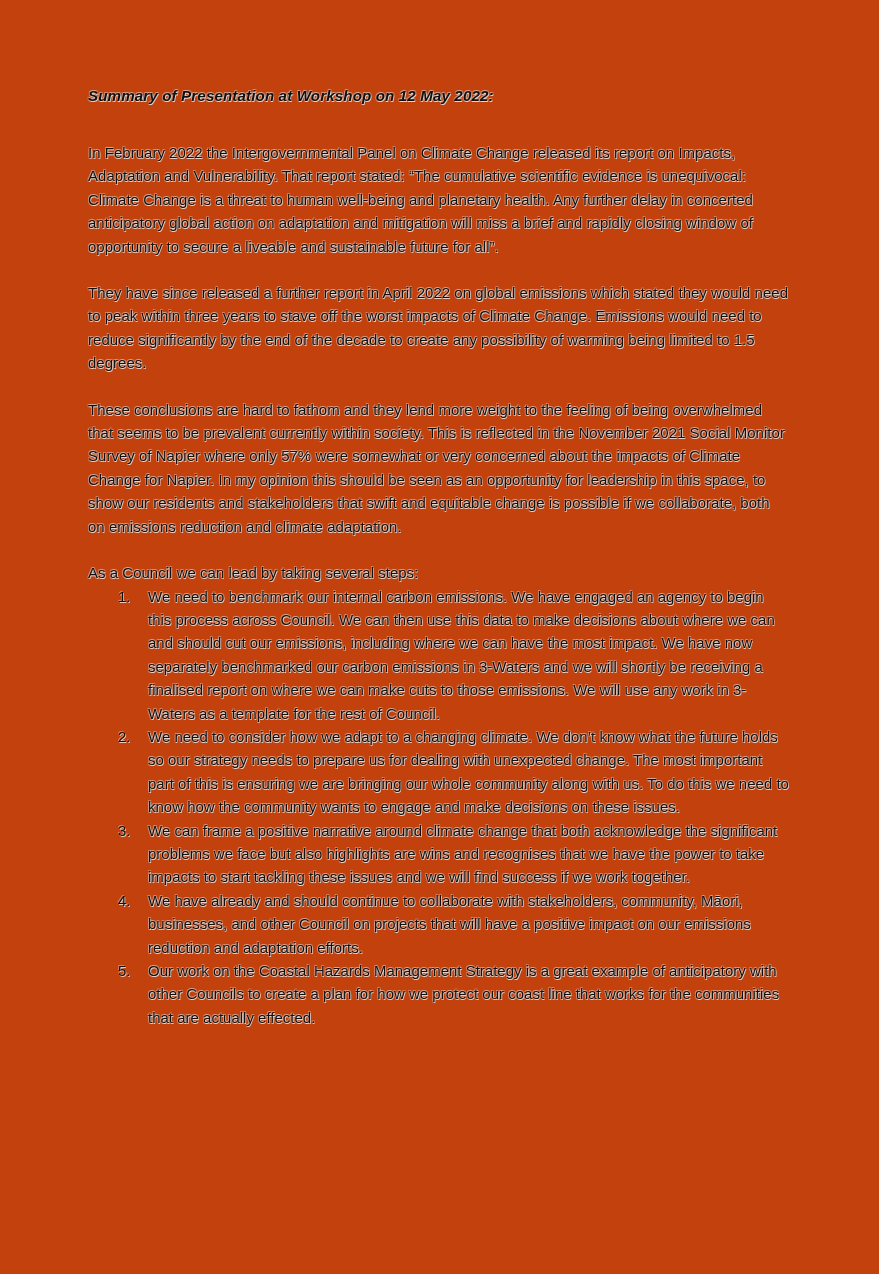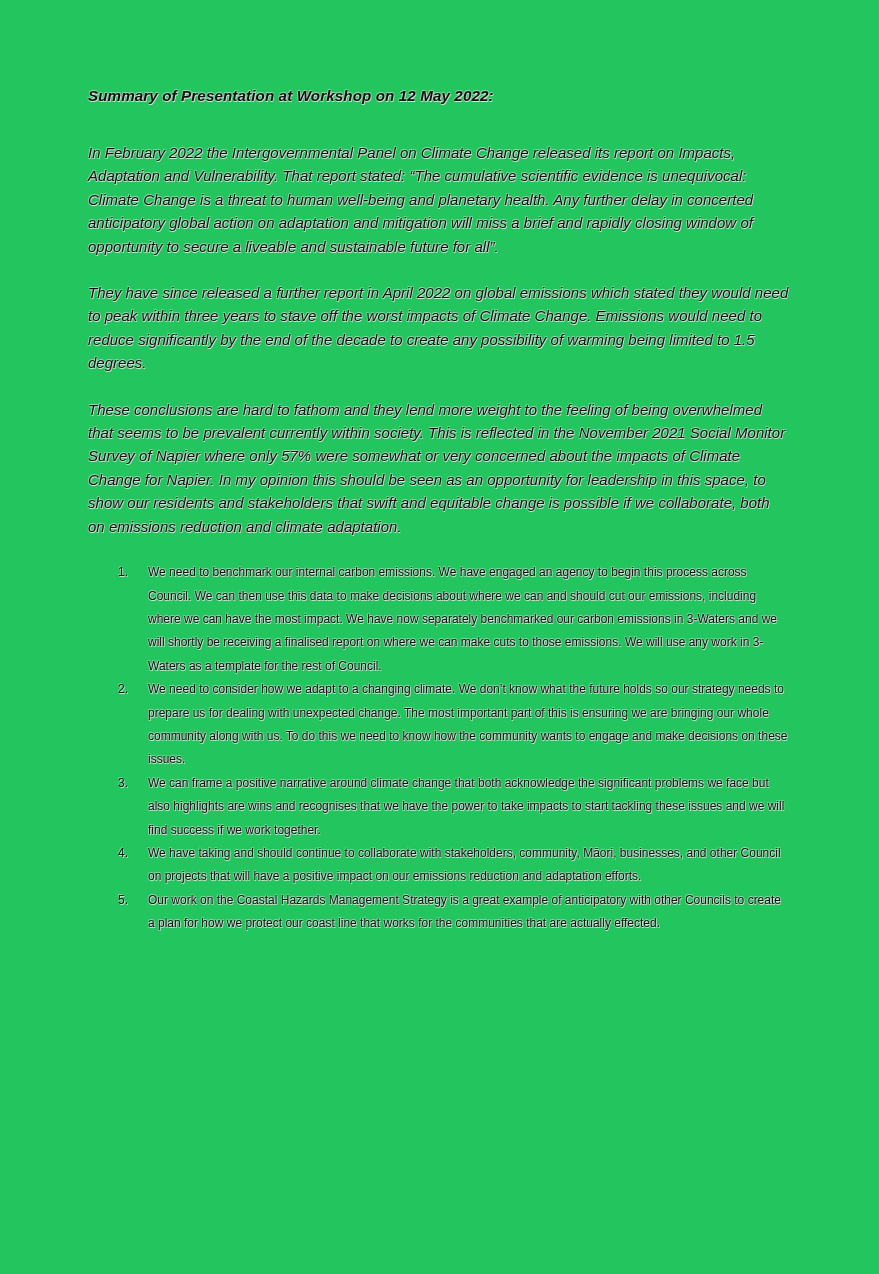--- a/index.html
+++ b/index.html
@@ -11,21 +11,21 @@
     width: 879px;
     height: 1274px;
     background: #808080;
     font-family: "Liberation Sans", sans-serif;
     overflow: hidden;
   }
   .page {
     position: relative;
     width: 879px;
     height: 1274px;
-    background: #22c55e;
+    background: #c2410c;
     box-sizing: border-box;
   }
   .content {
     position: absolute;
     left: 88px;
     top: 86px;
     width: 702px;
   }
   
   .scan {
@@ -45,36 +45,35 @@
     letter-spacing: 0.1px;
     margin: 0 0 0 0;
     white-space: nowrap;
   }
   .para {
     font-size: 15px;
     line-height: 23.4px;
     margin: 0;
     letter-spacing: 0.02px;
     text-align: left;
-    font-style: italic;
   }
   .gap-title { height: 35px; }
   .gap-para  { height: 23px; }
 
   ol.steps {
     margin: 0;
     padding: 0;
     list-style: none;
     counter-reset: step;
   }
   ol.steps > li {
     position: relative;
     counter-increment: step;
     padding-left: 60px;
-    font-size: 12px;
+    font-size: 15px;
     line-height: 23.4px;
     margin: 0;
   }
   ol.steps > li::before {
     content: counter(step) ".";
     position: absolute;
     left: 30px;
     top: 0;
     width: 22px;
     text-align: left;
@@ -99,23 +98,24 @@
     <div class="gap-para"></div>
 
     <p class="para scan">They have since released a further report in April 2022 on global emissions which stated they would need to peak within three years to stave off the worst impacts of Climate Change.  Emissions would need to reduce significantly by the end of the decade to create any possibility of warming being limited to 1.5 degrees.</p>
 
     <div class="gap-para"></div>
 
     <p class="para scan">These conclusions are hard to fathom and they lend more weight to the feeling of being overwhelmed that seems to be prevalent currently within society.  This is reflected in the November 2021 Social Monitor Survey of Napier where only 57% were somewhat or very concerned about the impacts of Climate Change for Napier.  In my opinion this should be seen as an opportunity for leadership in this space, to show our residents and stakeholders that swift and equitable change is possible if we collaborate, both on emissions reduction and climate adaptation.</p>
 
     <div class="gap-para"></div>
 
+    <p class="para scan">As a Council we can lead by taking several steps:</p>
 
     <ol class="steps">
       <li class="scan">We need to benchmark our internal carbon emissions.  We have engaged an agency to begin this process across Council.  We can then use this data to make decisions about where we can and should cut our emissions, including where we can have the most impact.  We have now separately benchmarked our carbon emissions in 3-Waters and we will shortly be receiving a finalised report on where we can make cuts to those emissions.  We will use any work in 3-Waters as a template for the rest of Council.</li>
       <li class="scan">We need to consider how we adapt to a changing climate.  We don’t know what the future holds so our strategy needs to prepare us for dealing with unexpected change.  The most important part of this is ensuring we are bringing our whole community along with us.  To do this we need to know how the community wants to engage and make decisions on these issues.</li>
       <li class="scan">We can frame a positive narrative around climate change that both acknowledge the significant problems we face but also highlights are wins and recognises that we have the power to take impacts to start tackling these issues and we will find success if we work together.</li>
-      <li class="scan">We have taking and should continue to collaborate with stakeholders, community, Māori, businesses, and other Council on projects that will have a positive impact on our emissions reduction and adaptation efforts.</li>
+      <li class="scan">We have already and should continue to collaborate with stakeholders, community, Māori, businesses, and other Council on projects that will have a positive impact on our emissions reduction and adaptation efforts.</li>
       <li class="scan">Our work on the Coastal Hazards Management Strategy is a great example of anticipatory with other Councils to create a plan for how we protect our coast line that works for the communities that are actually effected.</li>
     </ol>
 
   </div>
 </div>
 
 </body></html>

